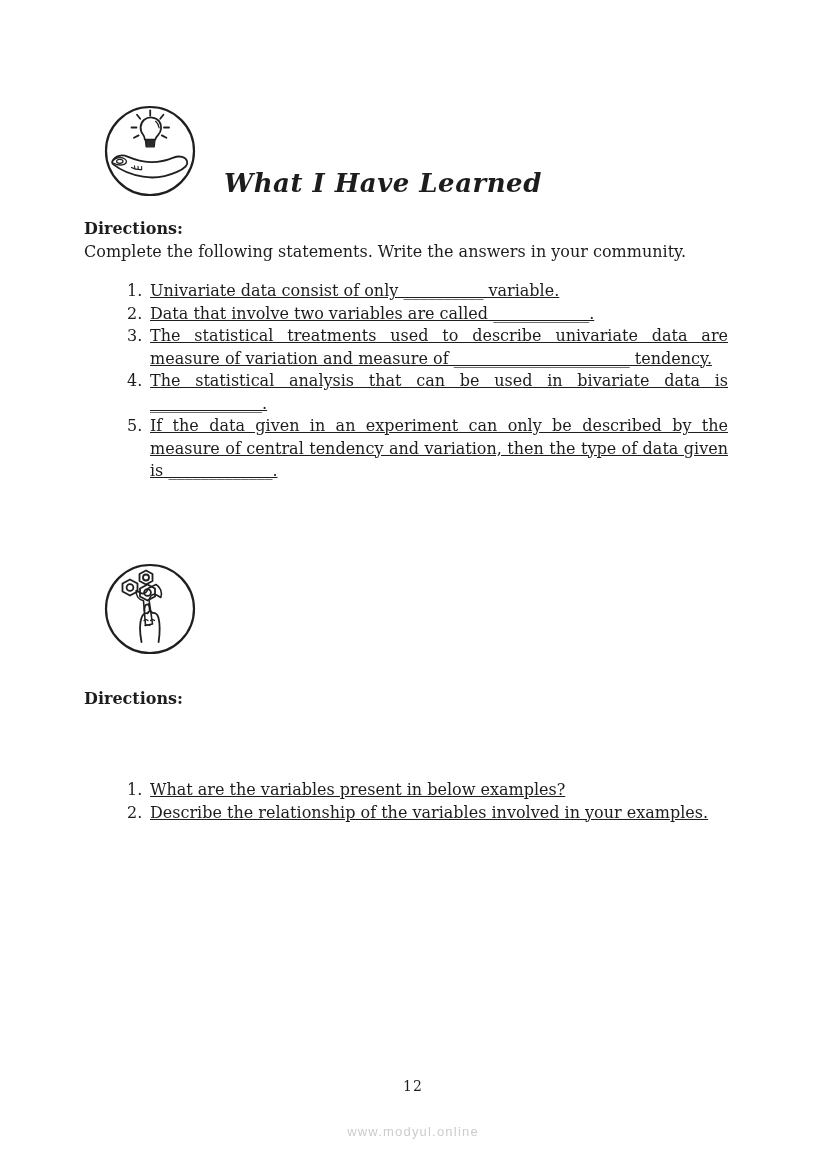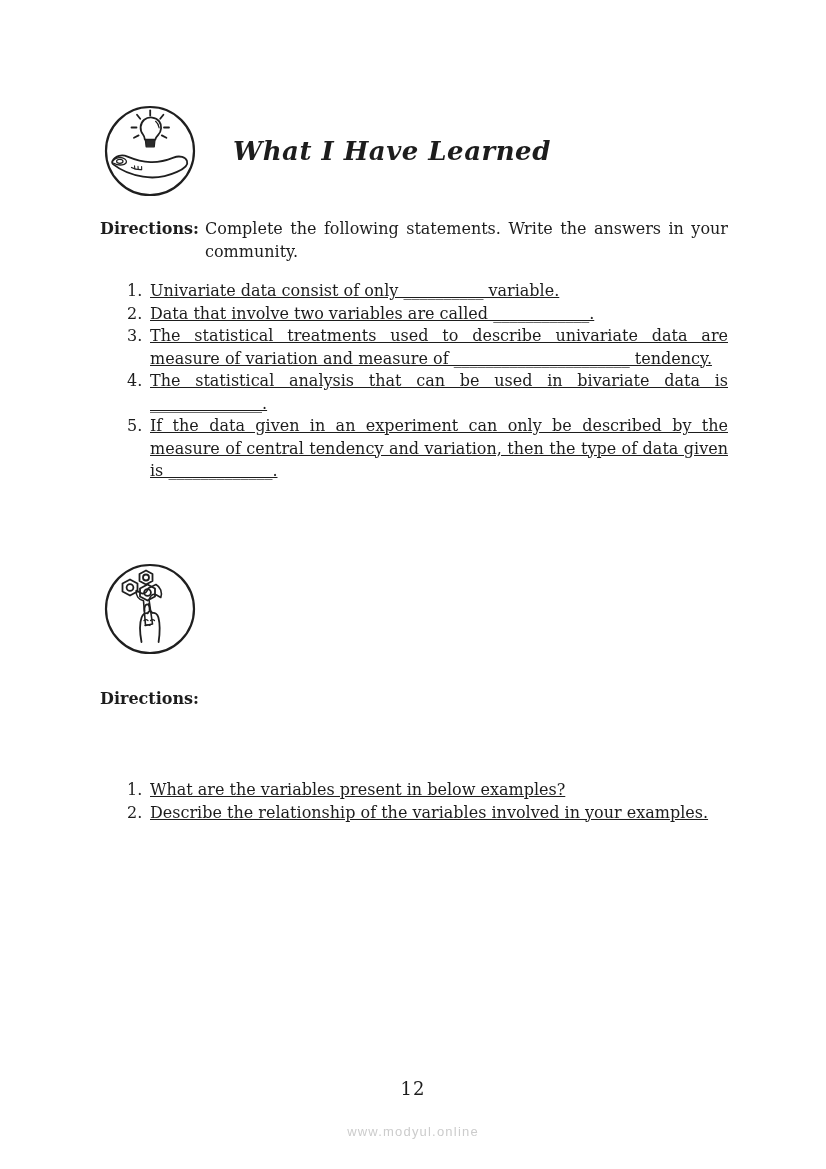--- a/index.html
+++ b/index.html
@@ -9,41 +9,42 @@
     height: 1169px;
     background: #ffffff;
     font-family: "DejaVu Serif", serif;
     color: #1d1d1d;
     font-size: 16px;
     overflow: hidden;
   }
   .section-header {
     position: absolute;
     display: flex;
-    align-items: center;
-    gap: 36px;
+    align-items: flex-end;
+    gap: 27px;
   }
   #sec1-header { left: 103px; top: 104px; }
   #sec2-header { left: 103px; top: 562px; }
   .icon-wrap { width: 94px; height: 94px; display: block; }
   .section-heading {
     margin: 0;
     font-family: "DejaVu Serif", serif;
     font-size: 26px;
     font-weight: bold;
     font-style: italic;
     letter-spacing: 0.5px;
     white-space: nowrap;
   }
   .directions {
     position: absolute;
-    left: 100px;
+    left: 84px;
     width: 628px;
     display: flex;
     line-height: 22.5px;
+    flex-direction: column;
   }
   #dir1 { top: 218px; }
   #dir2 { top: 688px; }
   .dir-label {
     font-weight: bold;
     width: 105px;
     flex-shrink: 0;
   }
   .dir-text {
     flex: 1;
@@ -59,21 +60,21 @@
   #list2 { top: 779px; }
   .qitem { display: flex; line-height: 22.5px; }
   .qnum { width: 23px; flex-shrink: 0; }
   .qtext { flex: 1; text-align: justify; text-align-last: left; text-decoration: underline; }
   .page-number {
     position: absolute;
     top: 1078px;
     left: 0;
     width: 100%;
     text-align: center;
-    font-size: 18px;
+    font-size: 14px;
     letter-spacing: 1px;
   }
   .watermark {
     position: absolute;
     top: 1124px;
     left: 0;
     width: 100%;
     text-align: center;
     font-family: "Liberation Sans", sans-serif;
     font-size: 13px;

